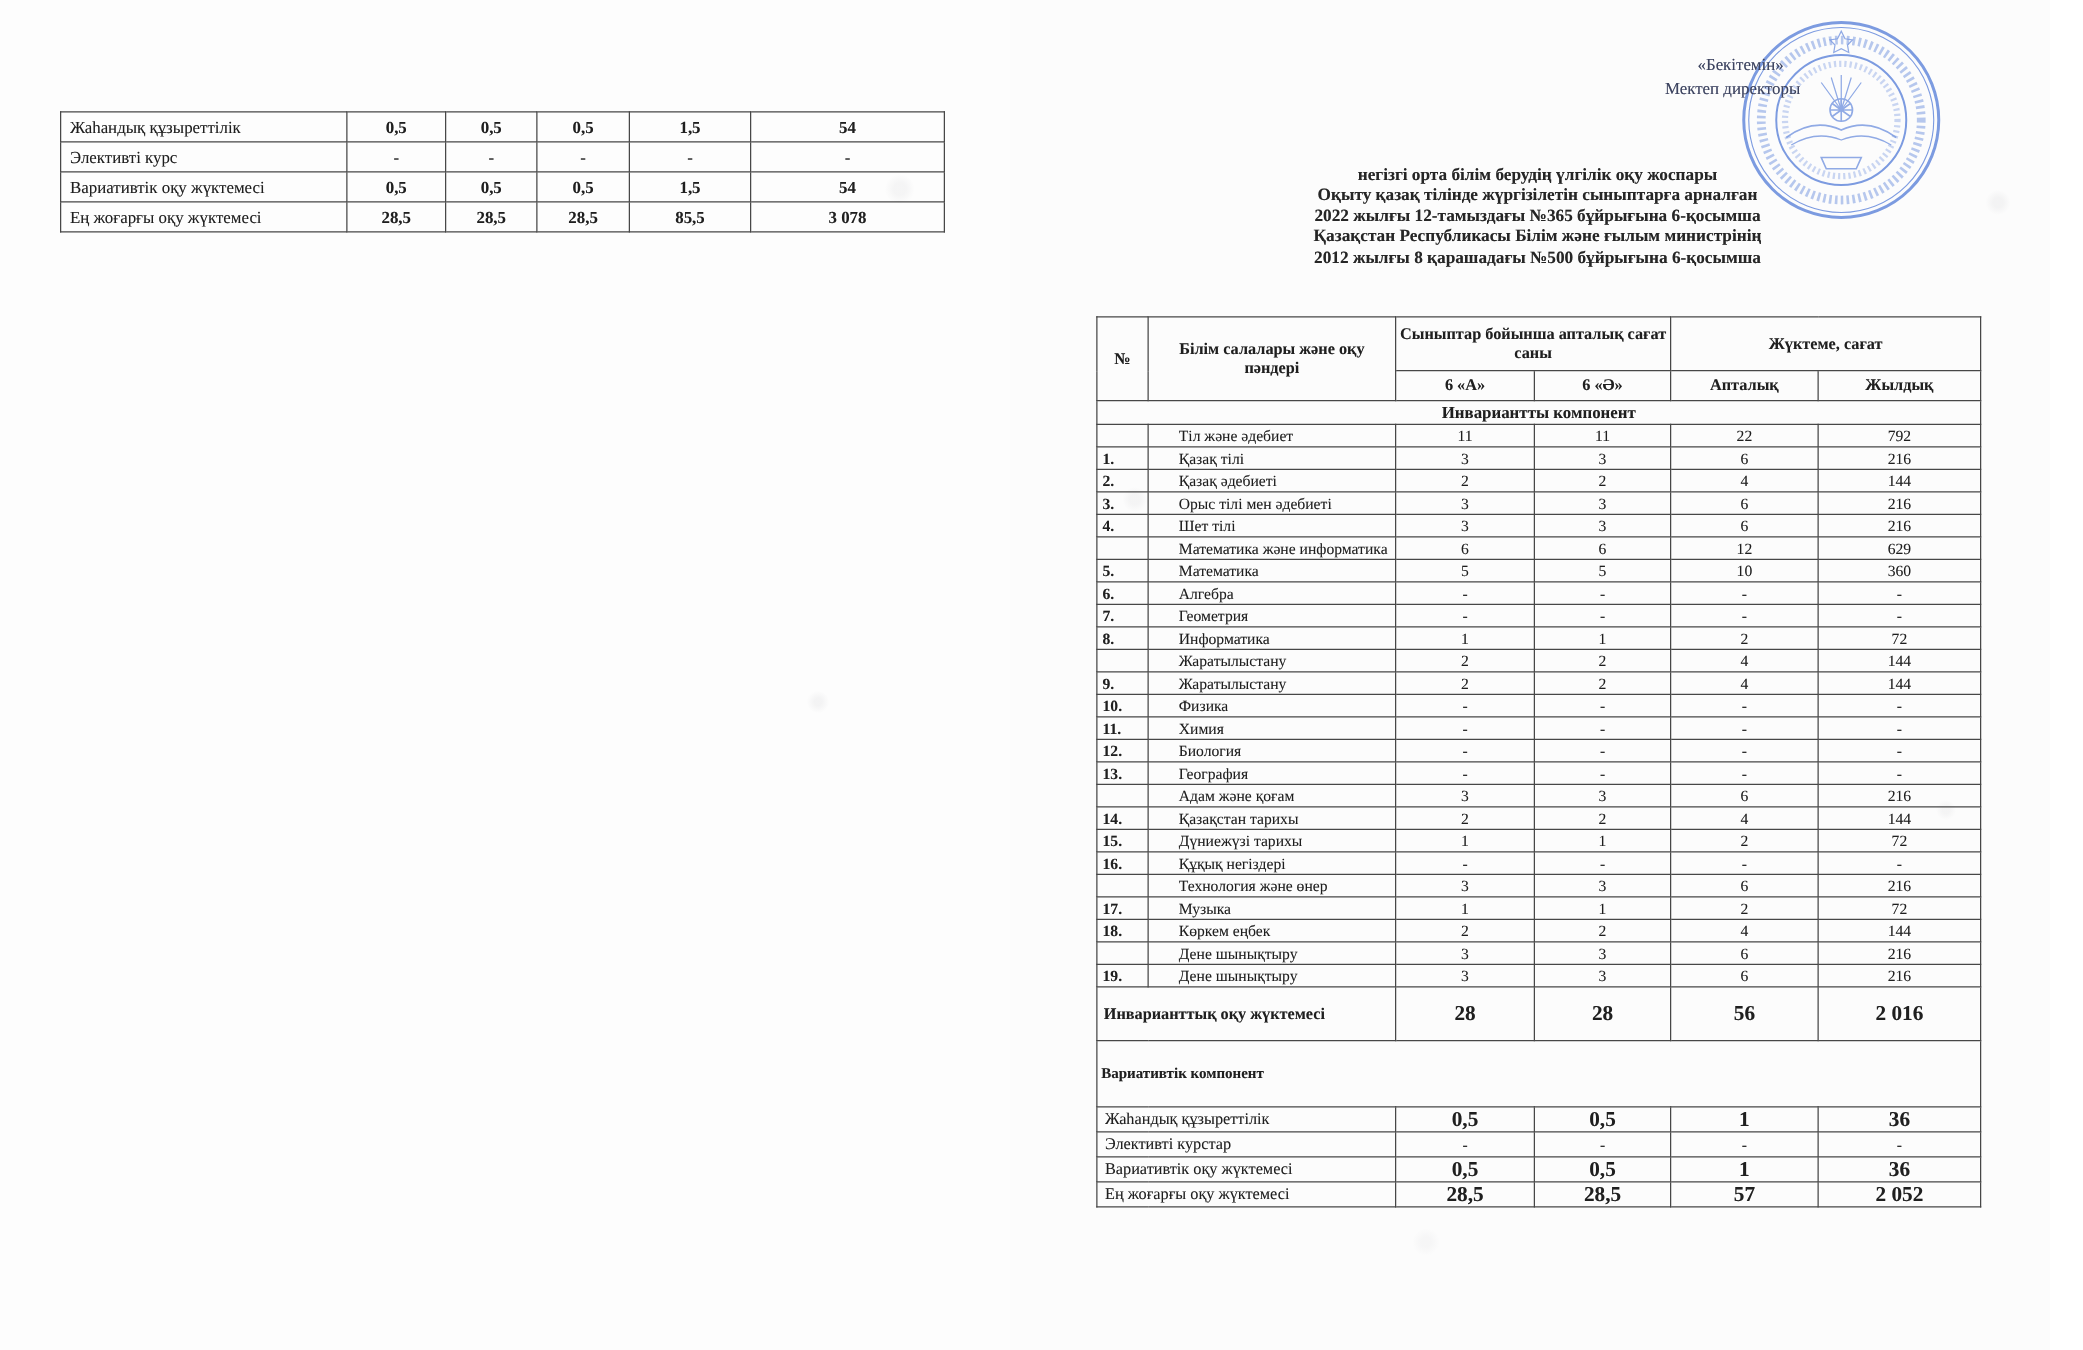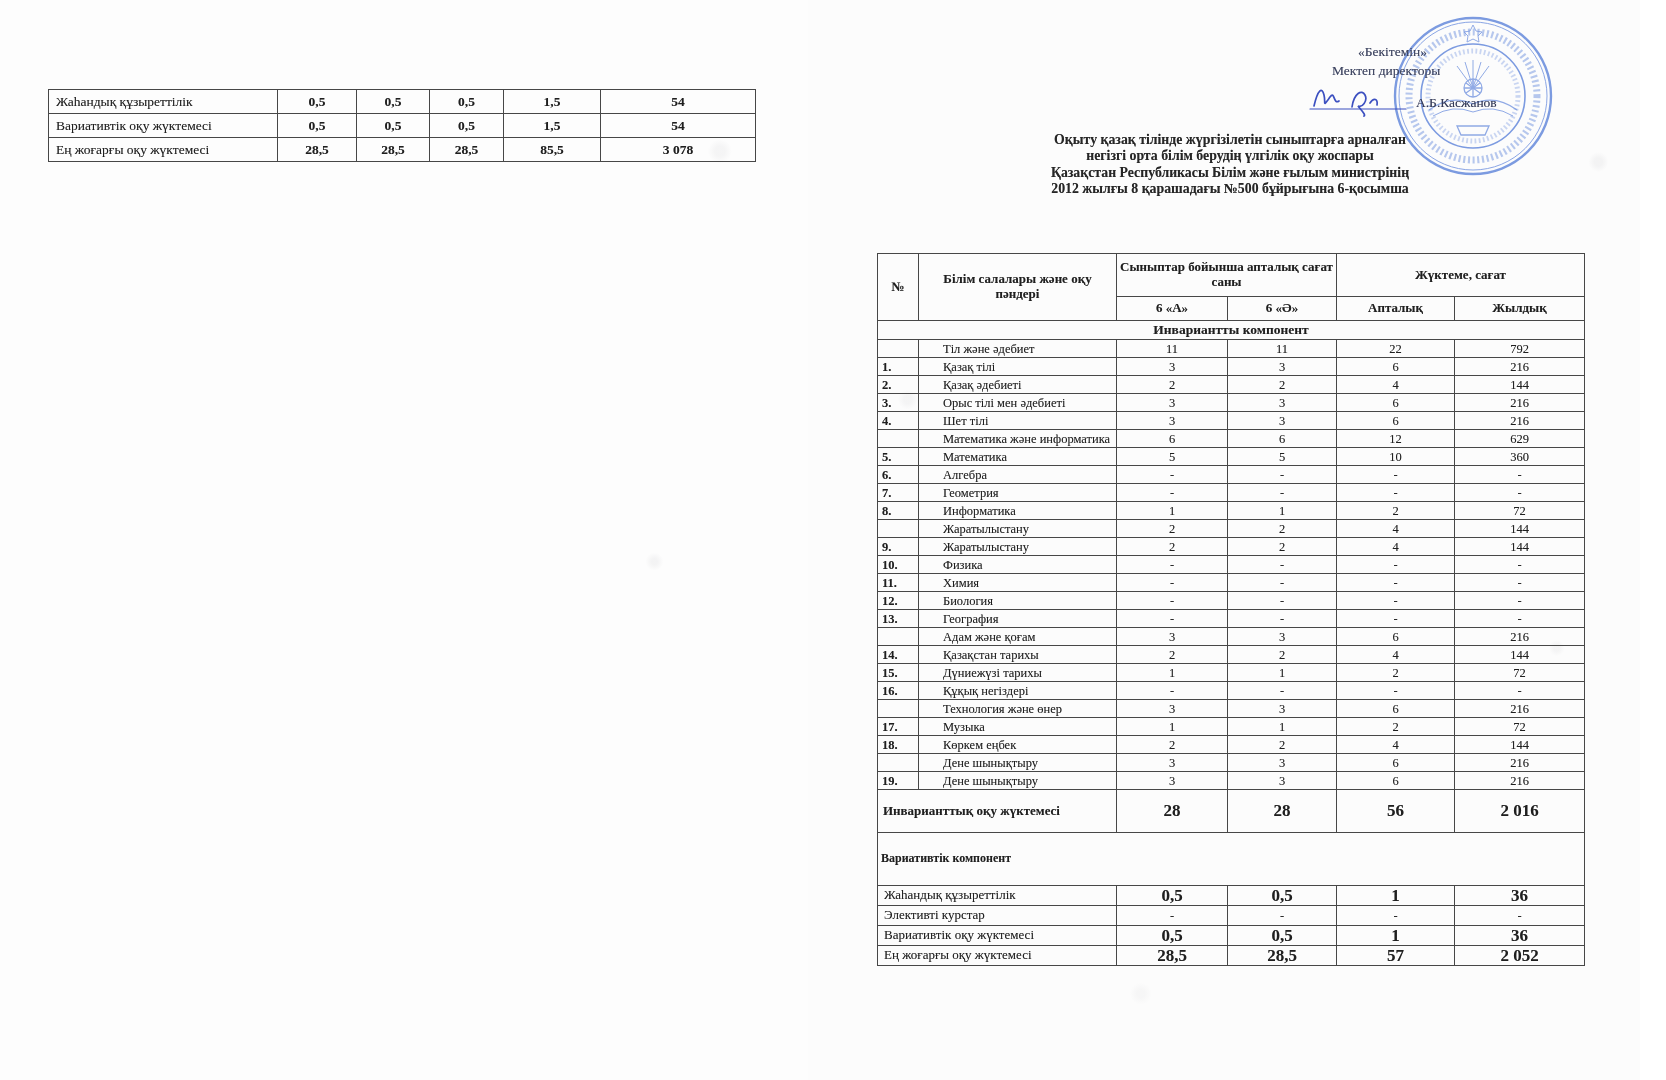--- a/index.html
+++ b/index.html
@@ -95,20 +95,28 @@
       <tbody id="left-rows">
           <tr>
             <td class="lbl">Жаһандық құзыреттілік</td>
             <td class="val b">0,5</td>
             <td class="val b">0,5</td>
             <td class="val b">0,5</td>
             <td class="val b">1,5</td>
             <td class="val b">54</td>
           </tr>
           <tr>
+            <td class="lbl">Элективті курс</td>
+            <td class="val">-</td>
+            <td class="val">-</td>
+            <td class="val">-</td>
+            <td class="val">-</td>
+            <td class="val">-</td>
+          </tr>
+          <tr>
             <td class="lbl">Вариативтік оқу жүктемесі</td>
             <td class="val b">0,5</td>
             <td class="val b">0,5</td>
             <td class="val b">0,5</td>
             <td class="val b">1,5</td>
             <td class="val b">54</td>
           </tr>
           <tr>
             <td class="lbl">Ең жоғарғы оқу жүктемесі</td>
             <td class="val b">28,5</td>
@@ -144,36 +152,26 @@
             <path d="M66,112 h32 l-4,9 h-24 z"></path>
             <path d="M79,17 l3,-6 3,6 6,1 -4,4 1,6 -6,-3 -6,3 1,-6 -4,-4 z" stroke-width="1"></path>
           </g>
         </g>
       </svg>
     </div>
 
     <div class="approval">
       <div class="appr-line1">«Бекітемін»</div>
       <div class="appr-line2">Мектеп директоры</div>
-      <div class="appr-sig-row">
-        <svg class="signature-svg" viewBox="0 0 104 36">
-          <g fill="none" stroke="#3b4fc0" stroke-width="1.7" stroke-linecap="round">
-            <path d="M6,25 C10,8 14,6 16,14 C18,22 14,27 22,16 C27,9 25,24 31,20"></path>
-            <path d="M44,26 C46,12 54,8 57,14 C60,20 54,27 50,25 C54,30 58,34 56,35"></path>
-            <path d="M62,22 C66,16 70,18 69,24"></path>
-            <line x1="2" y1="28" x2="98" y2="28" stroke-width="1.2"></line>
-          </g>
-        </svg>
-        <span class="appr-name">А.Б.Касжанов</span>
-      </div>
     </div>
 
     <div class="title-block" id="title-block">
+        <div>негізгі орта білім берудің үлгілік оқу жоспары</div>
         <div>Оқыту қазақ тілінде жүргізілетін сыныптарға арналған</div>
-        <div>негізгі орта білім берудің үлгілік оқу жоспары</div>
+        <div>2022 жылғы 12-тамыздағы №365 бұйрығына 6-қосымша</div>
         <div>Қазақстан Республикасы Білім және ғылым министрінің</div>
         <div>2012 жылғы 8 қарашадағы №500 бұйрығына 6-қосымша</div>
       </div>
 
     <table class="doc-table main-table">
       <colgroup>
         <col style="width:41px">
           <col style="width:198px">
           <col style="width:111px">
         <col style="width:109px">

